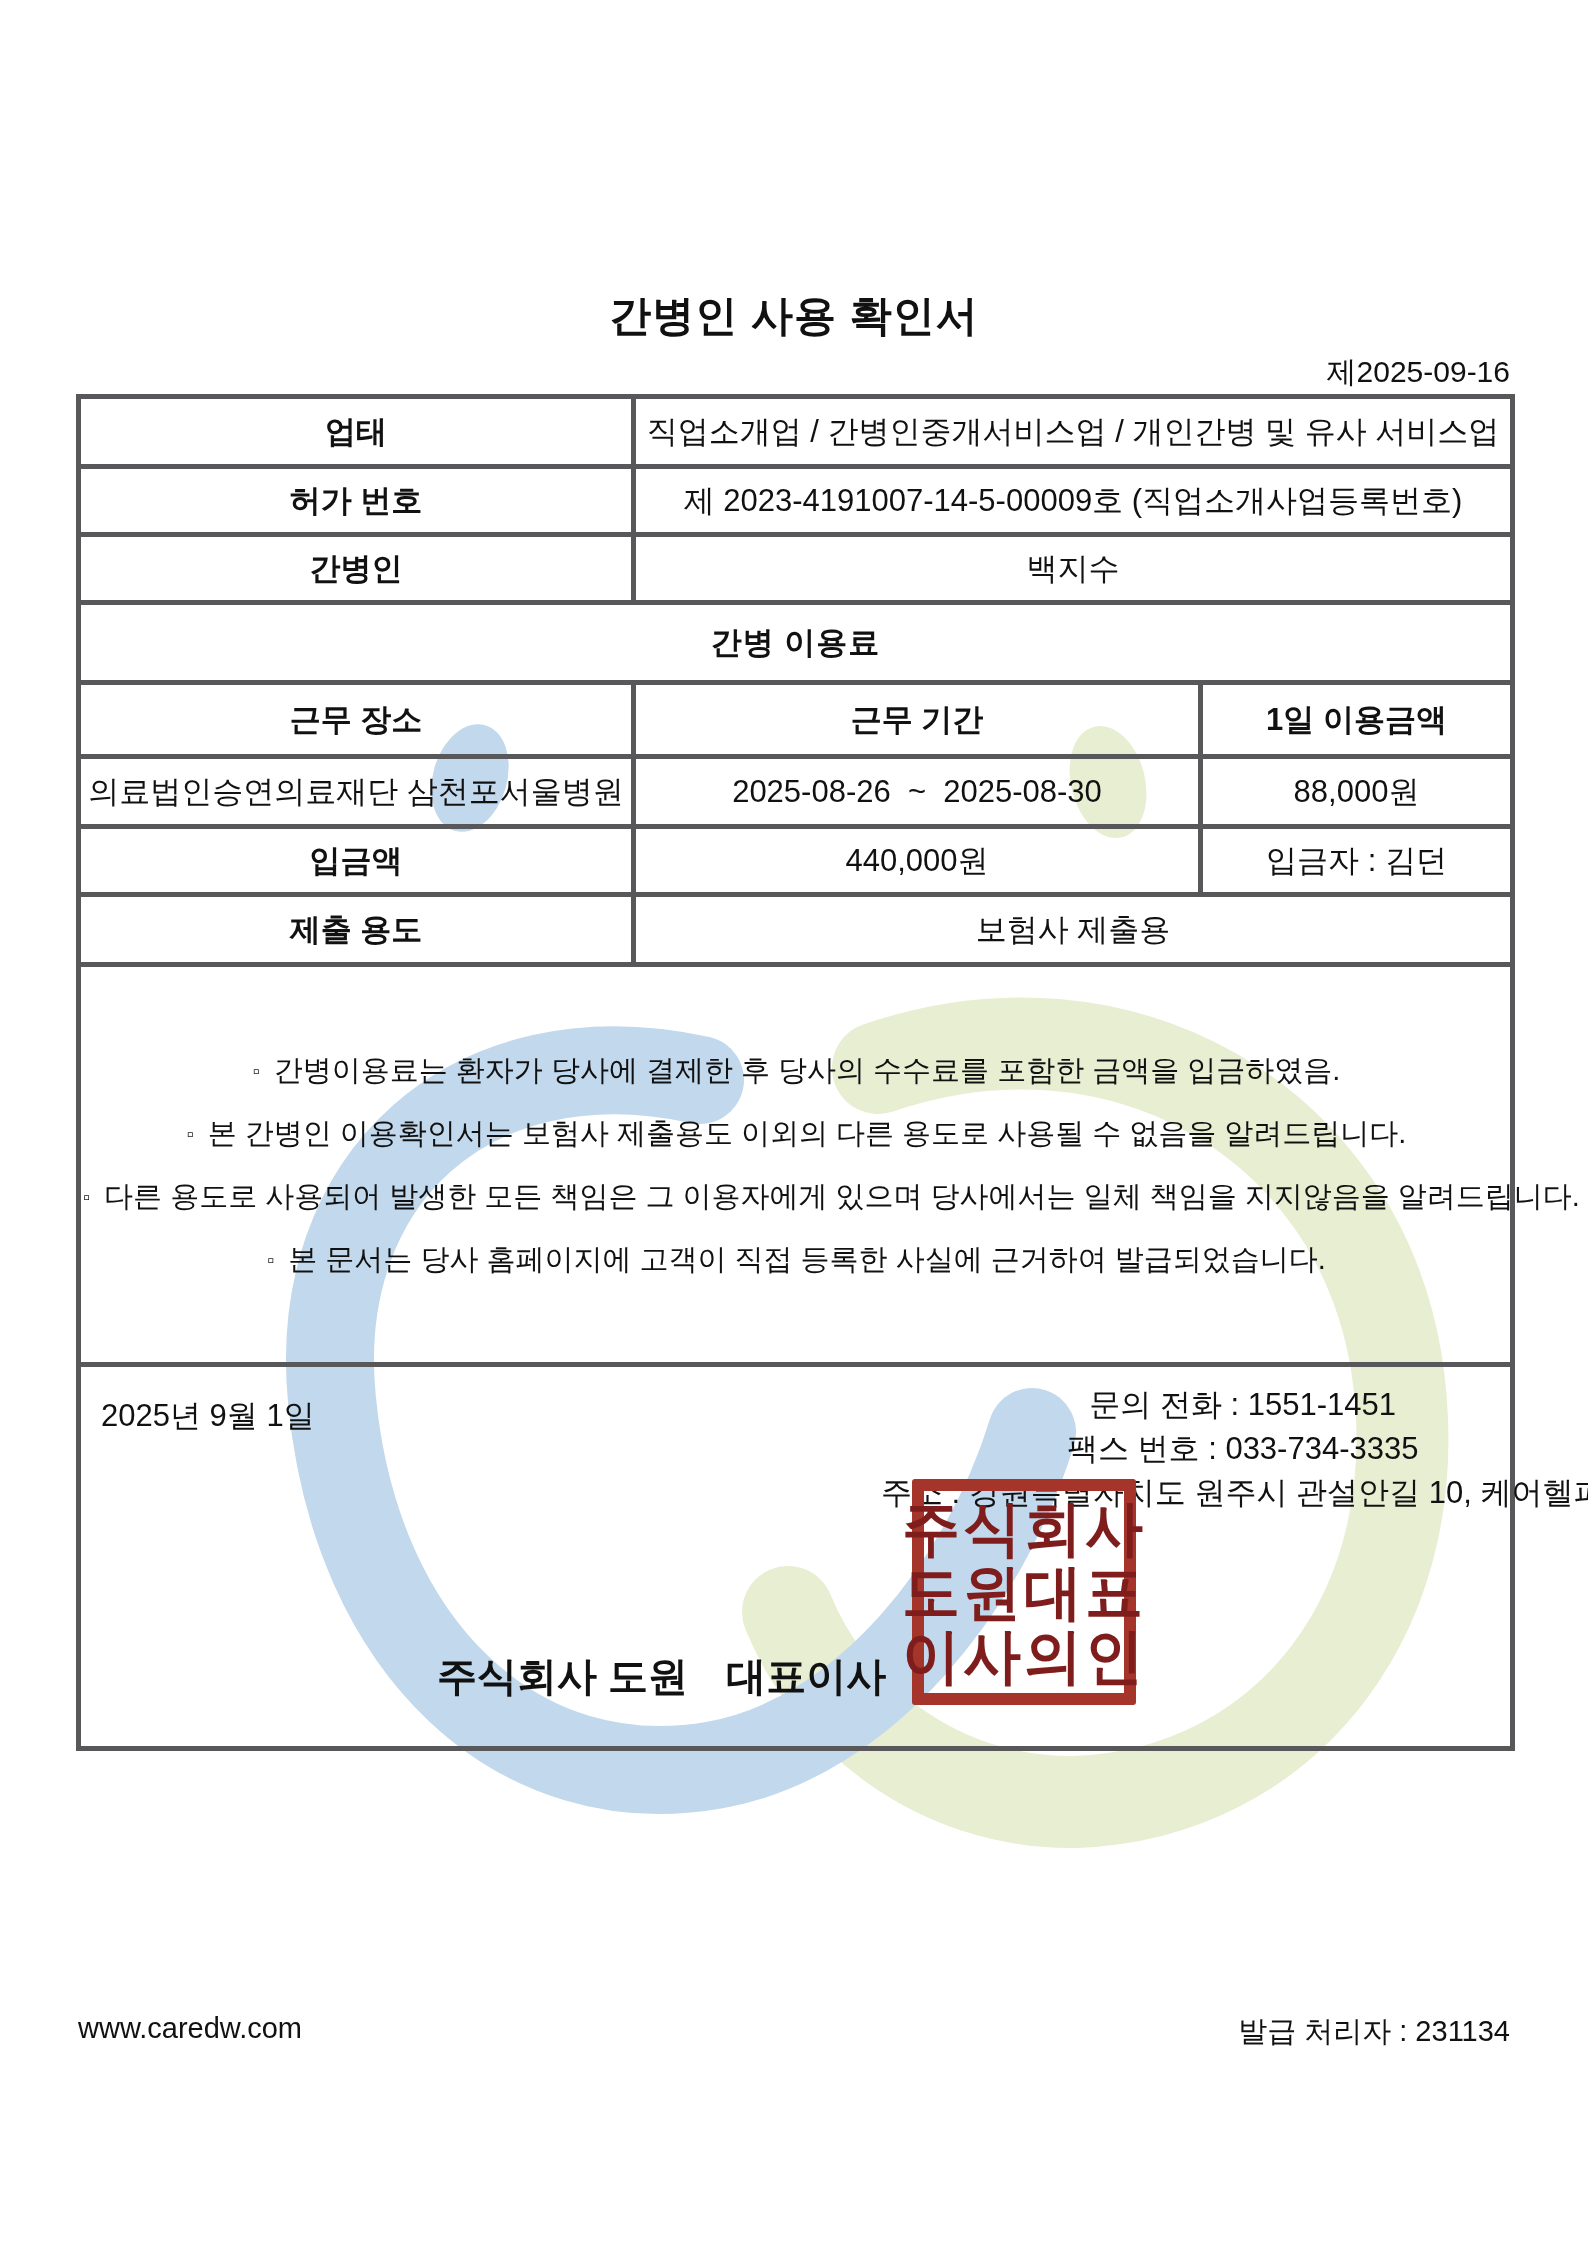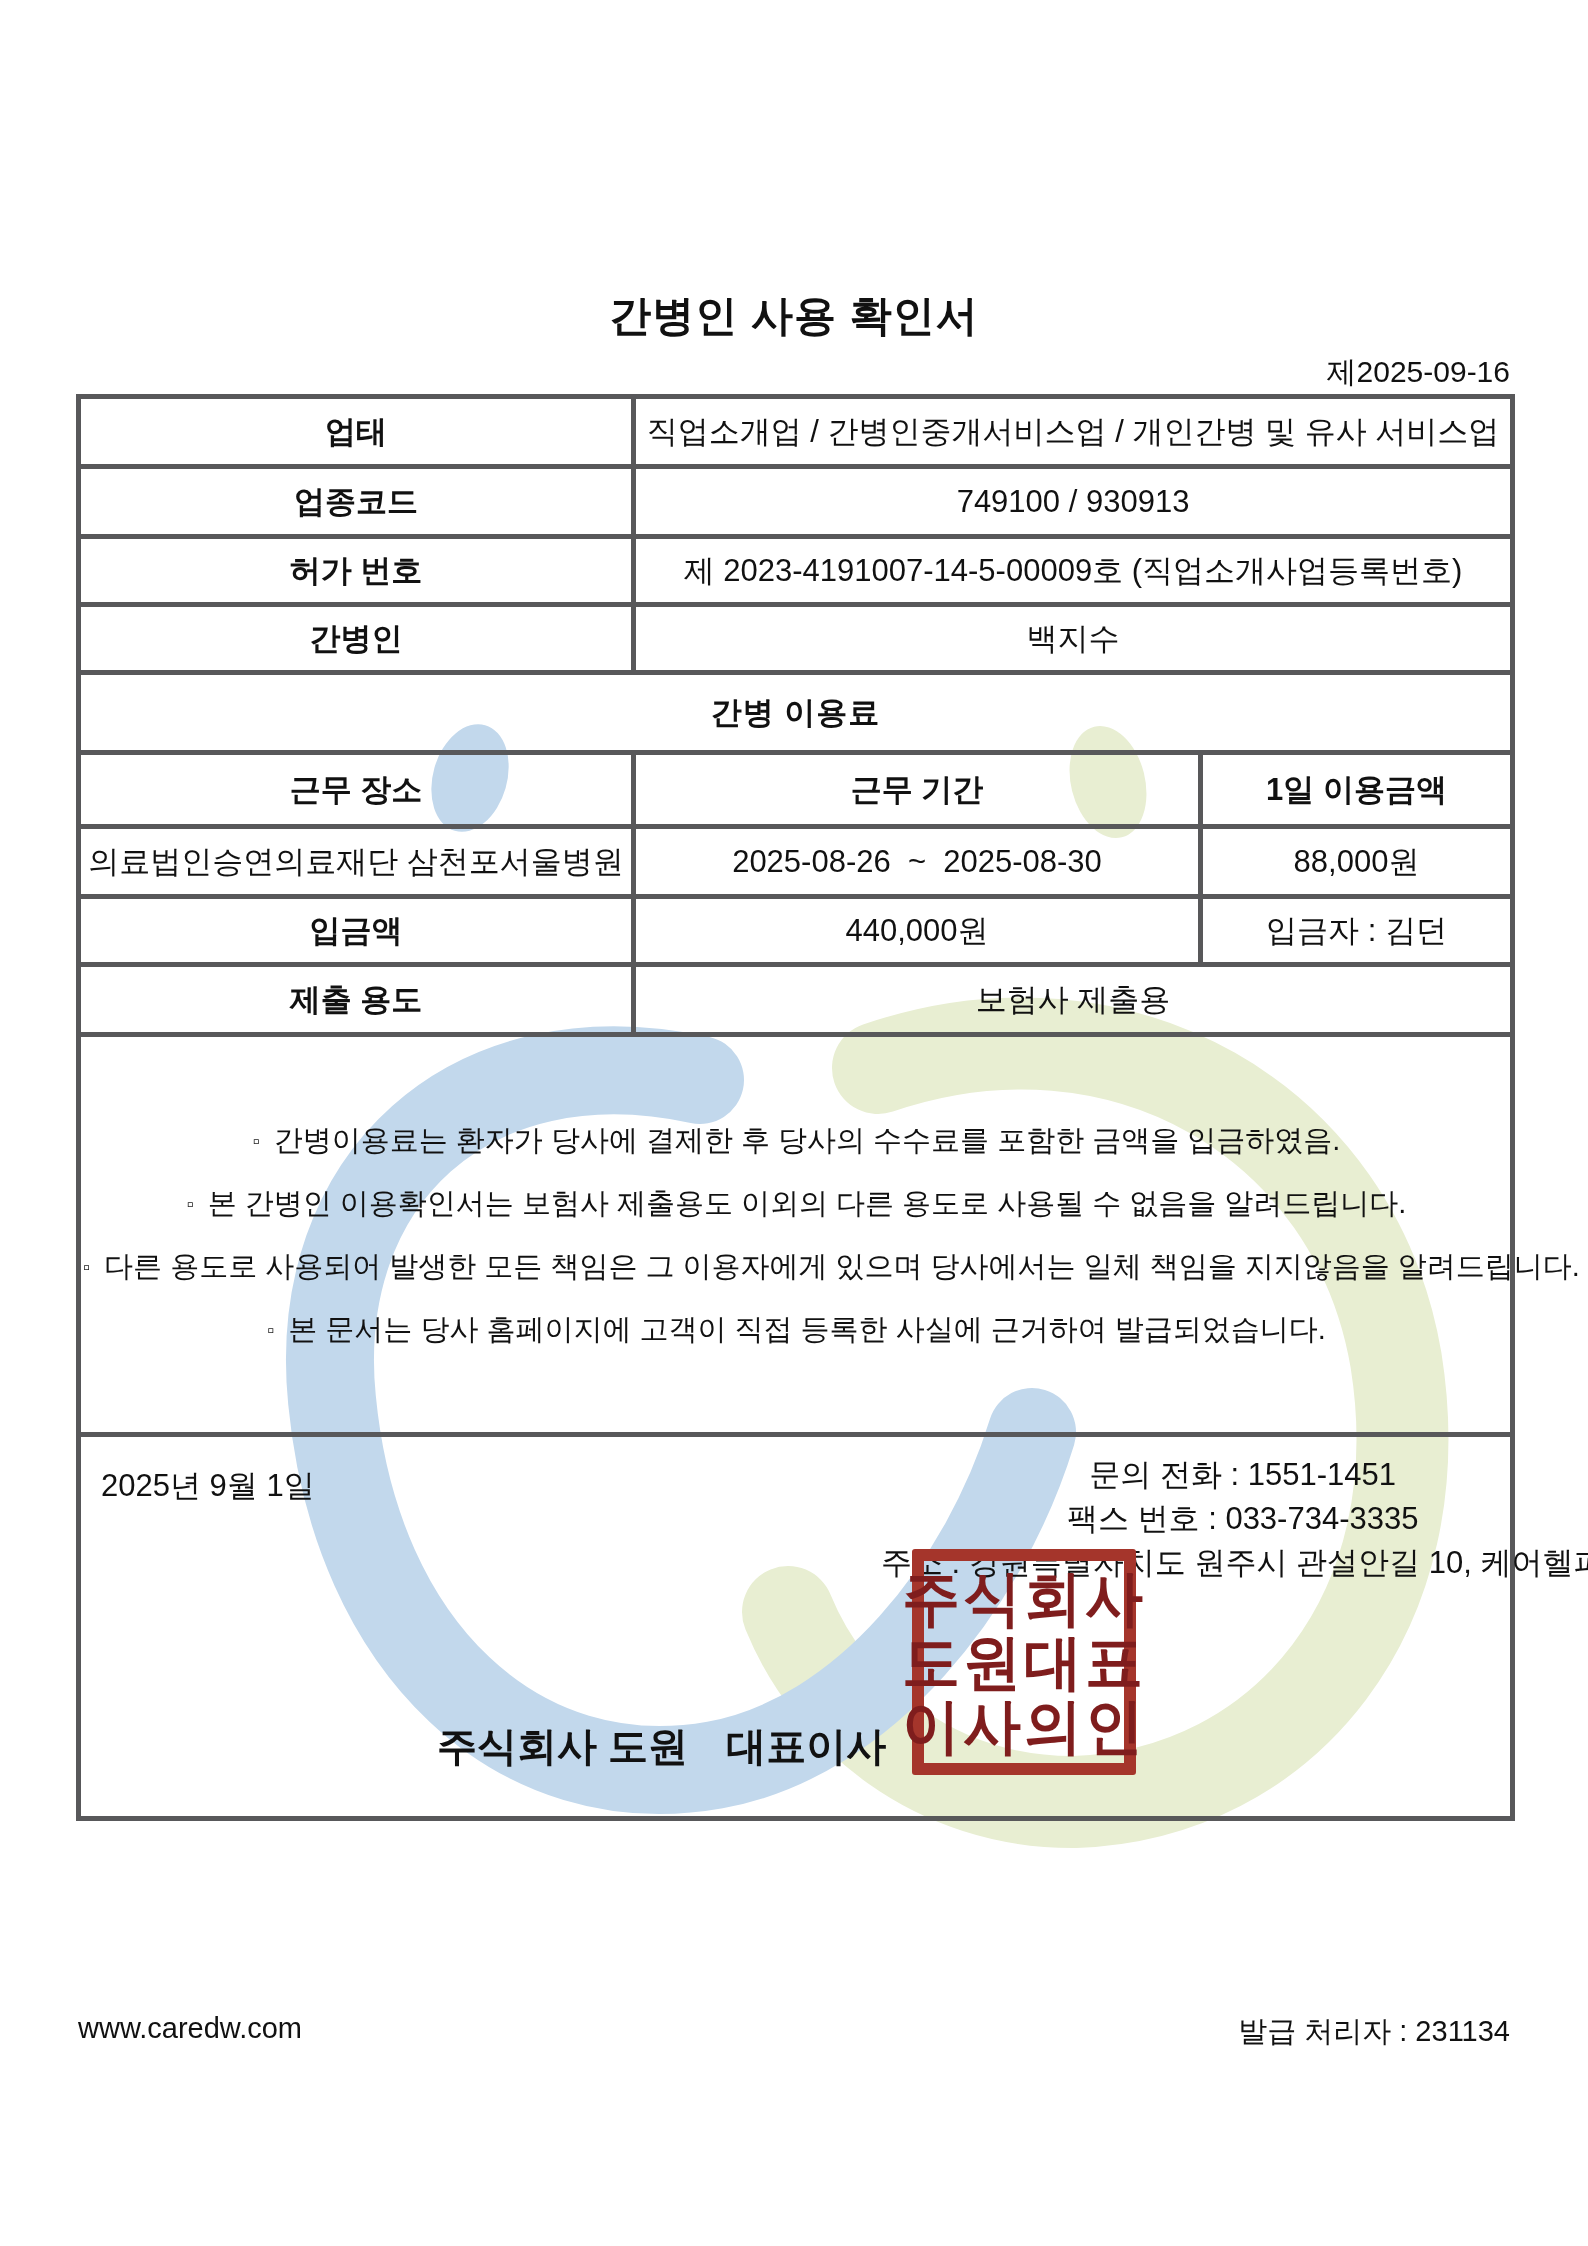--- a/index.html
+++ b/index.html
@@ -74,24 +74,20 @@
       <col style="width:555px">
       <col style="width:272px">
       <col style="width:295px">
       <col style="width:312px">
     </colgroup>
   <tbody>
     <tr class="r-std">
       <td class="lab">업태</td>
       <td colspan="3">직업소개업 / 간병인중개서비스업 / 개인간병 및 유사 서비스업</td>
     </tr>
-    <tr class="r-std">
-      <td class="lab">업종코드</td>
-      <td colspan="3">749100 / 930913</td>
-    </tr>
     <tr class="r-sm">
       <td class="lab">허가 번호</td>
       <td colspan="3">제 2023-4191007-14-5-00009호 (직업소개사업등록번호)</td>
     </tr>
     <tr class="r-sm">
       <td class="lab">간병인</td>
       <td colspan="3">백지수</td>
     </tr>
     <tr class="r-fee-title">
       <td colspan="4" class="fee-title">간병 이용료</td>

